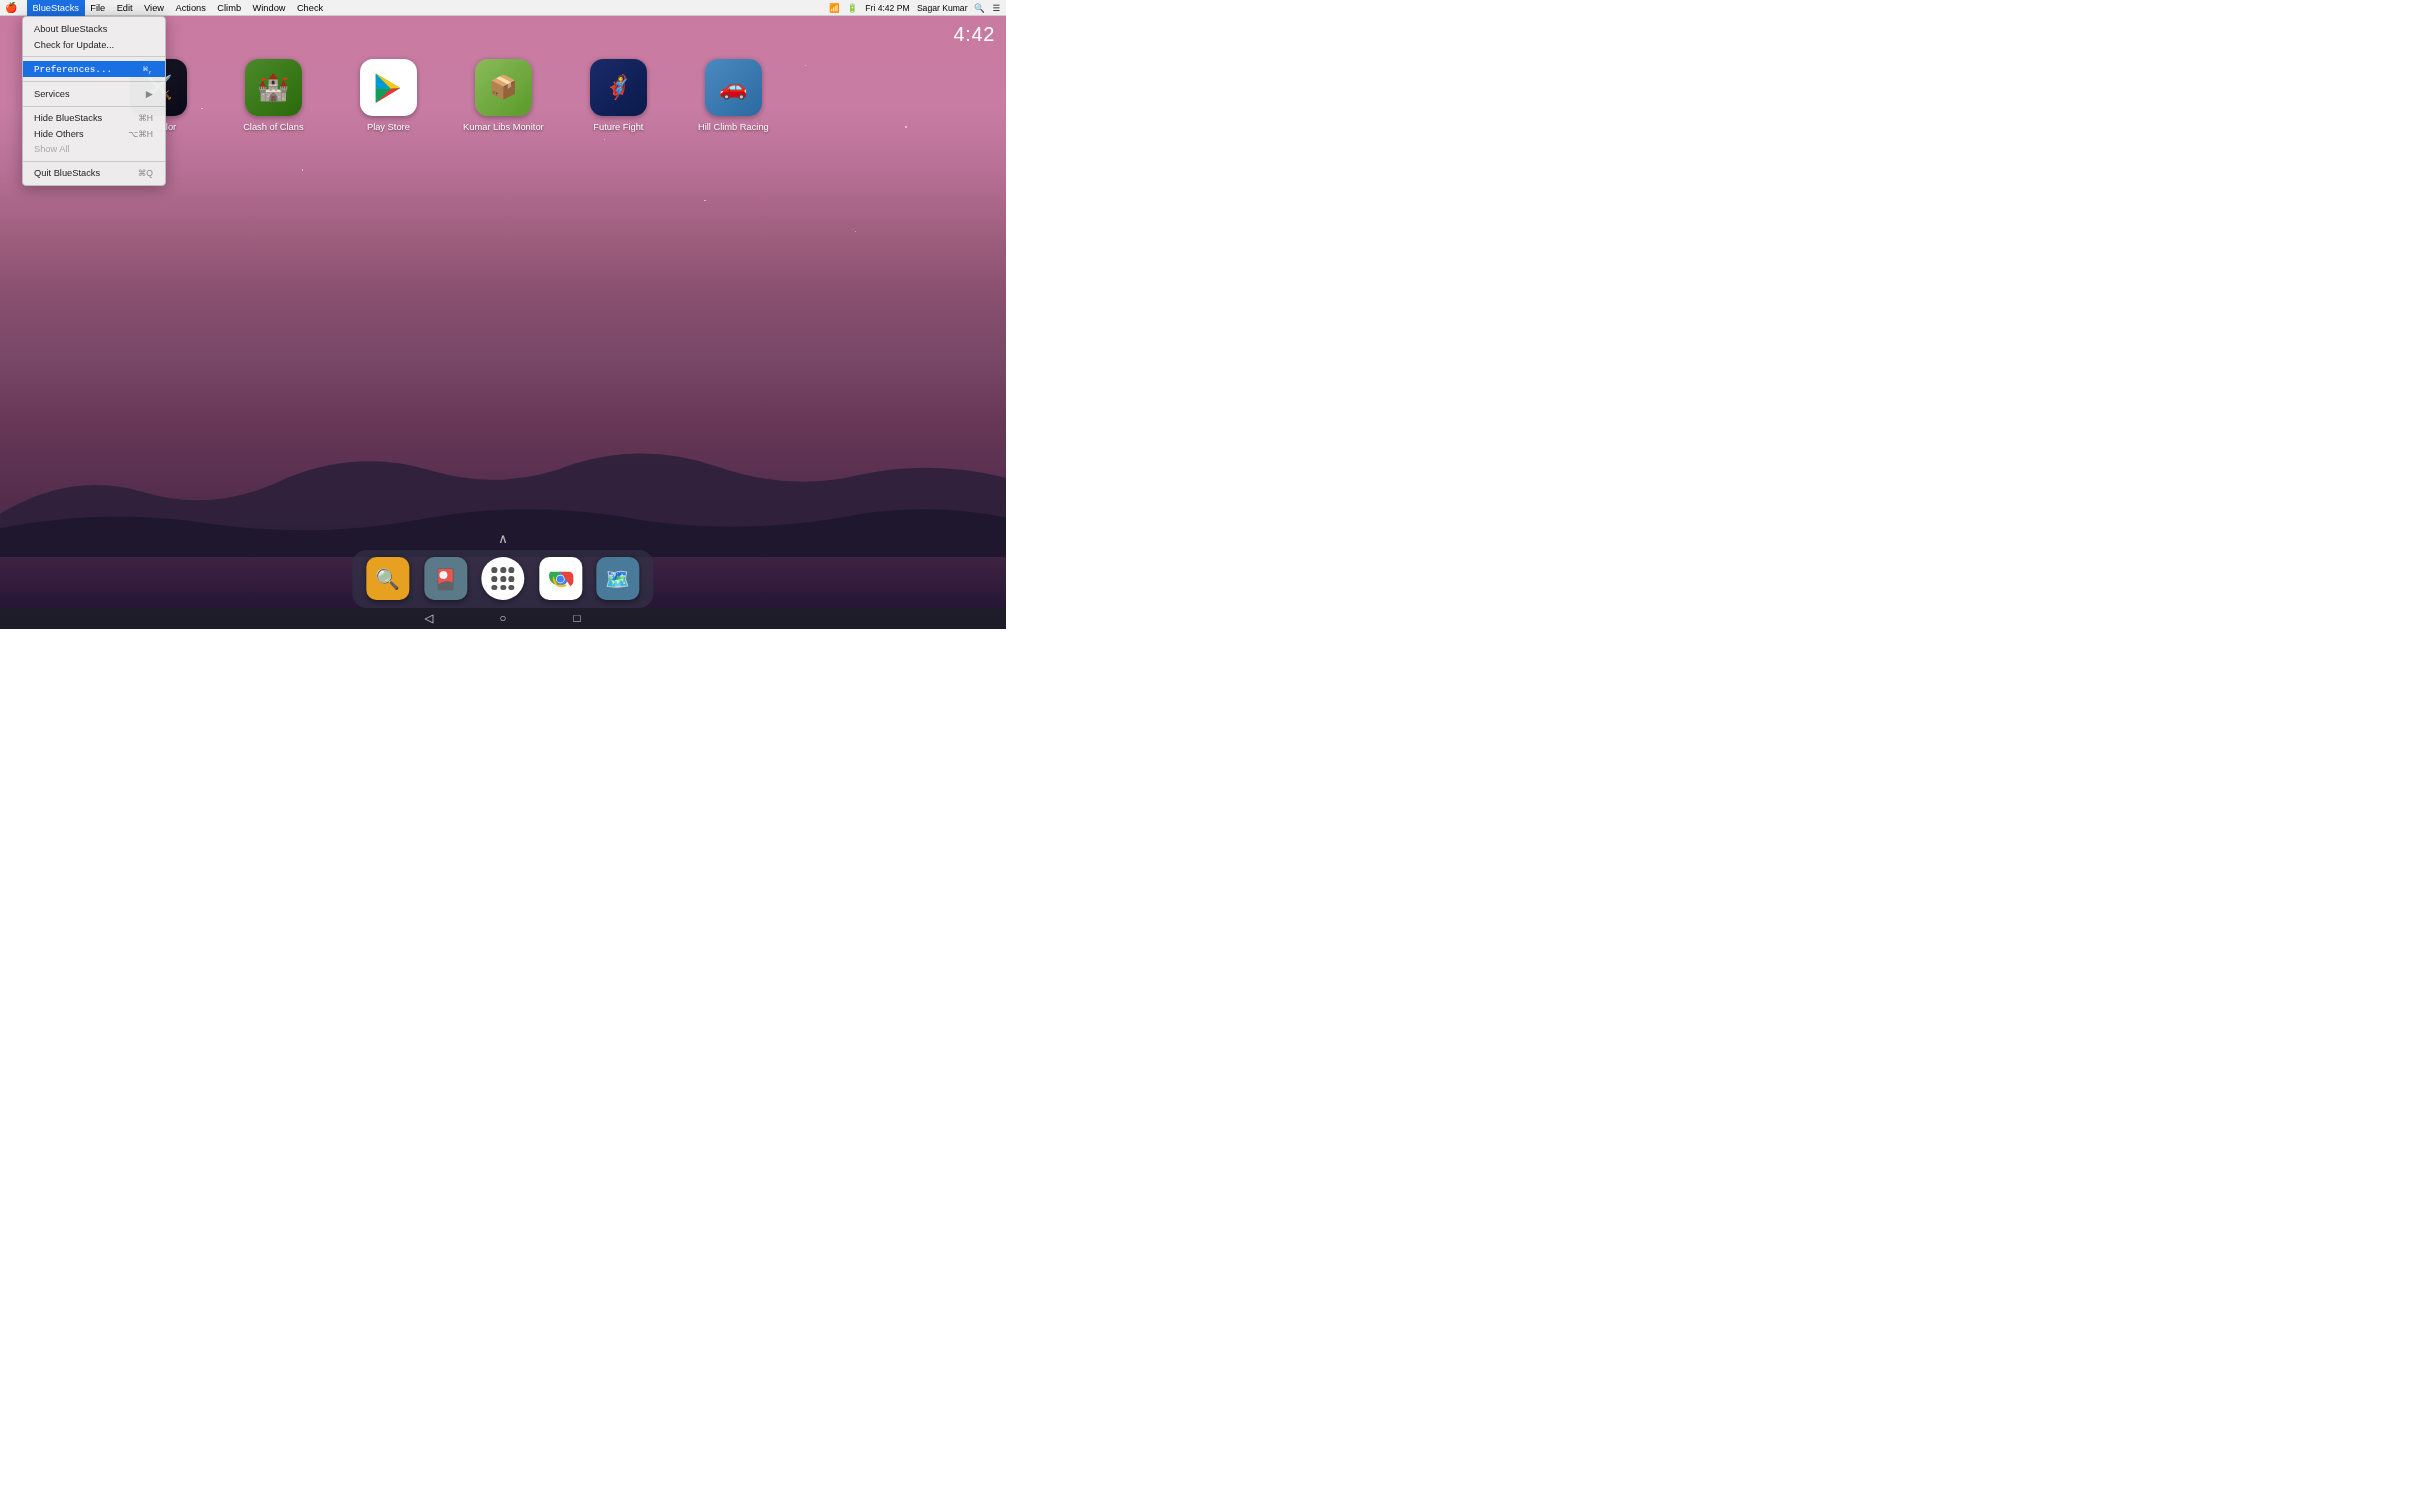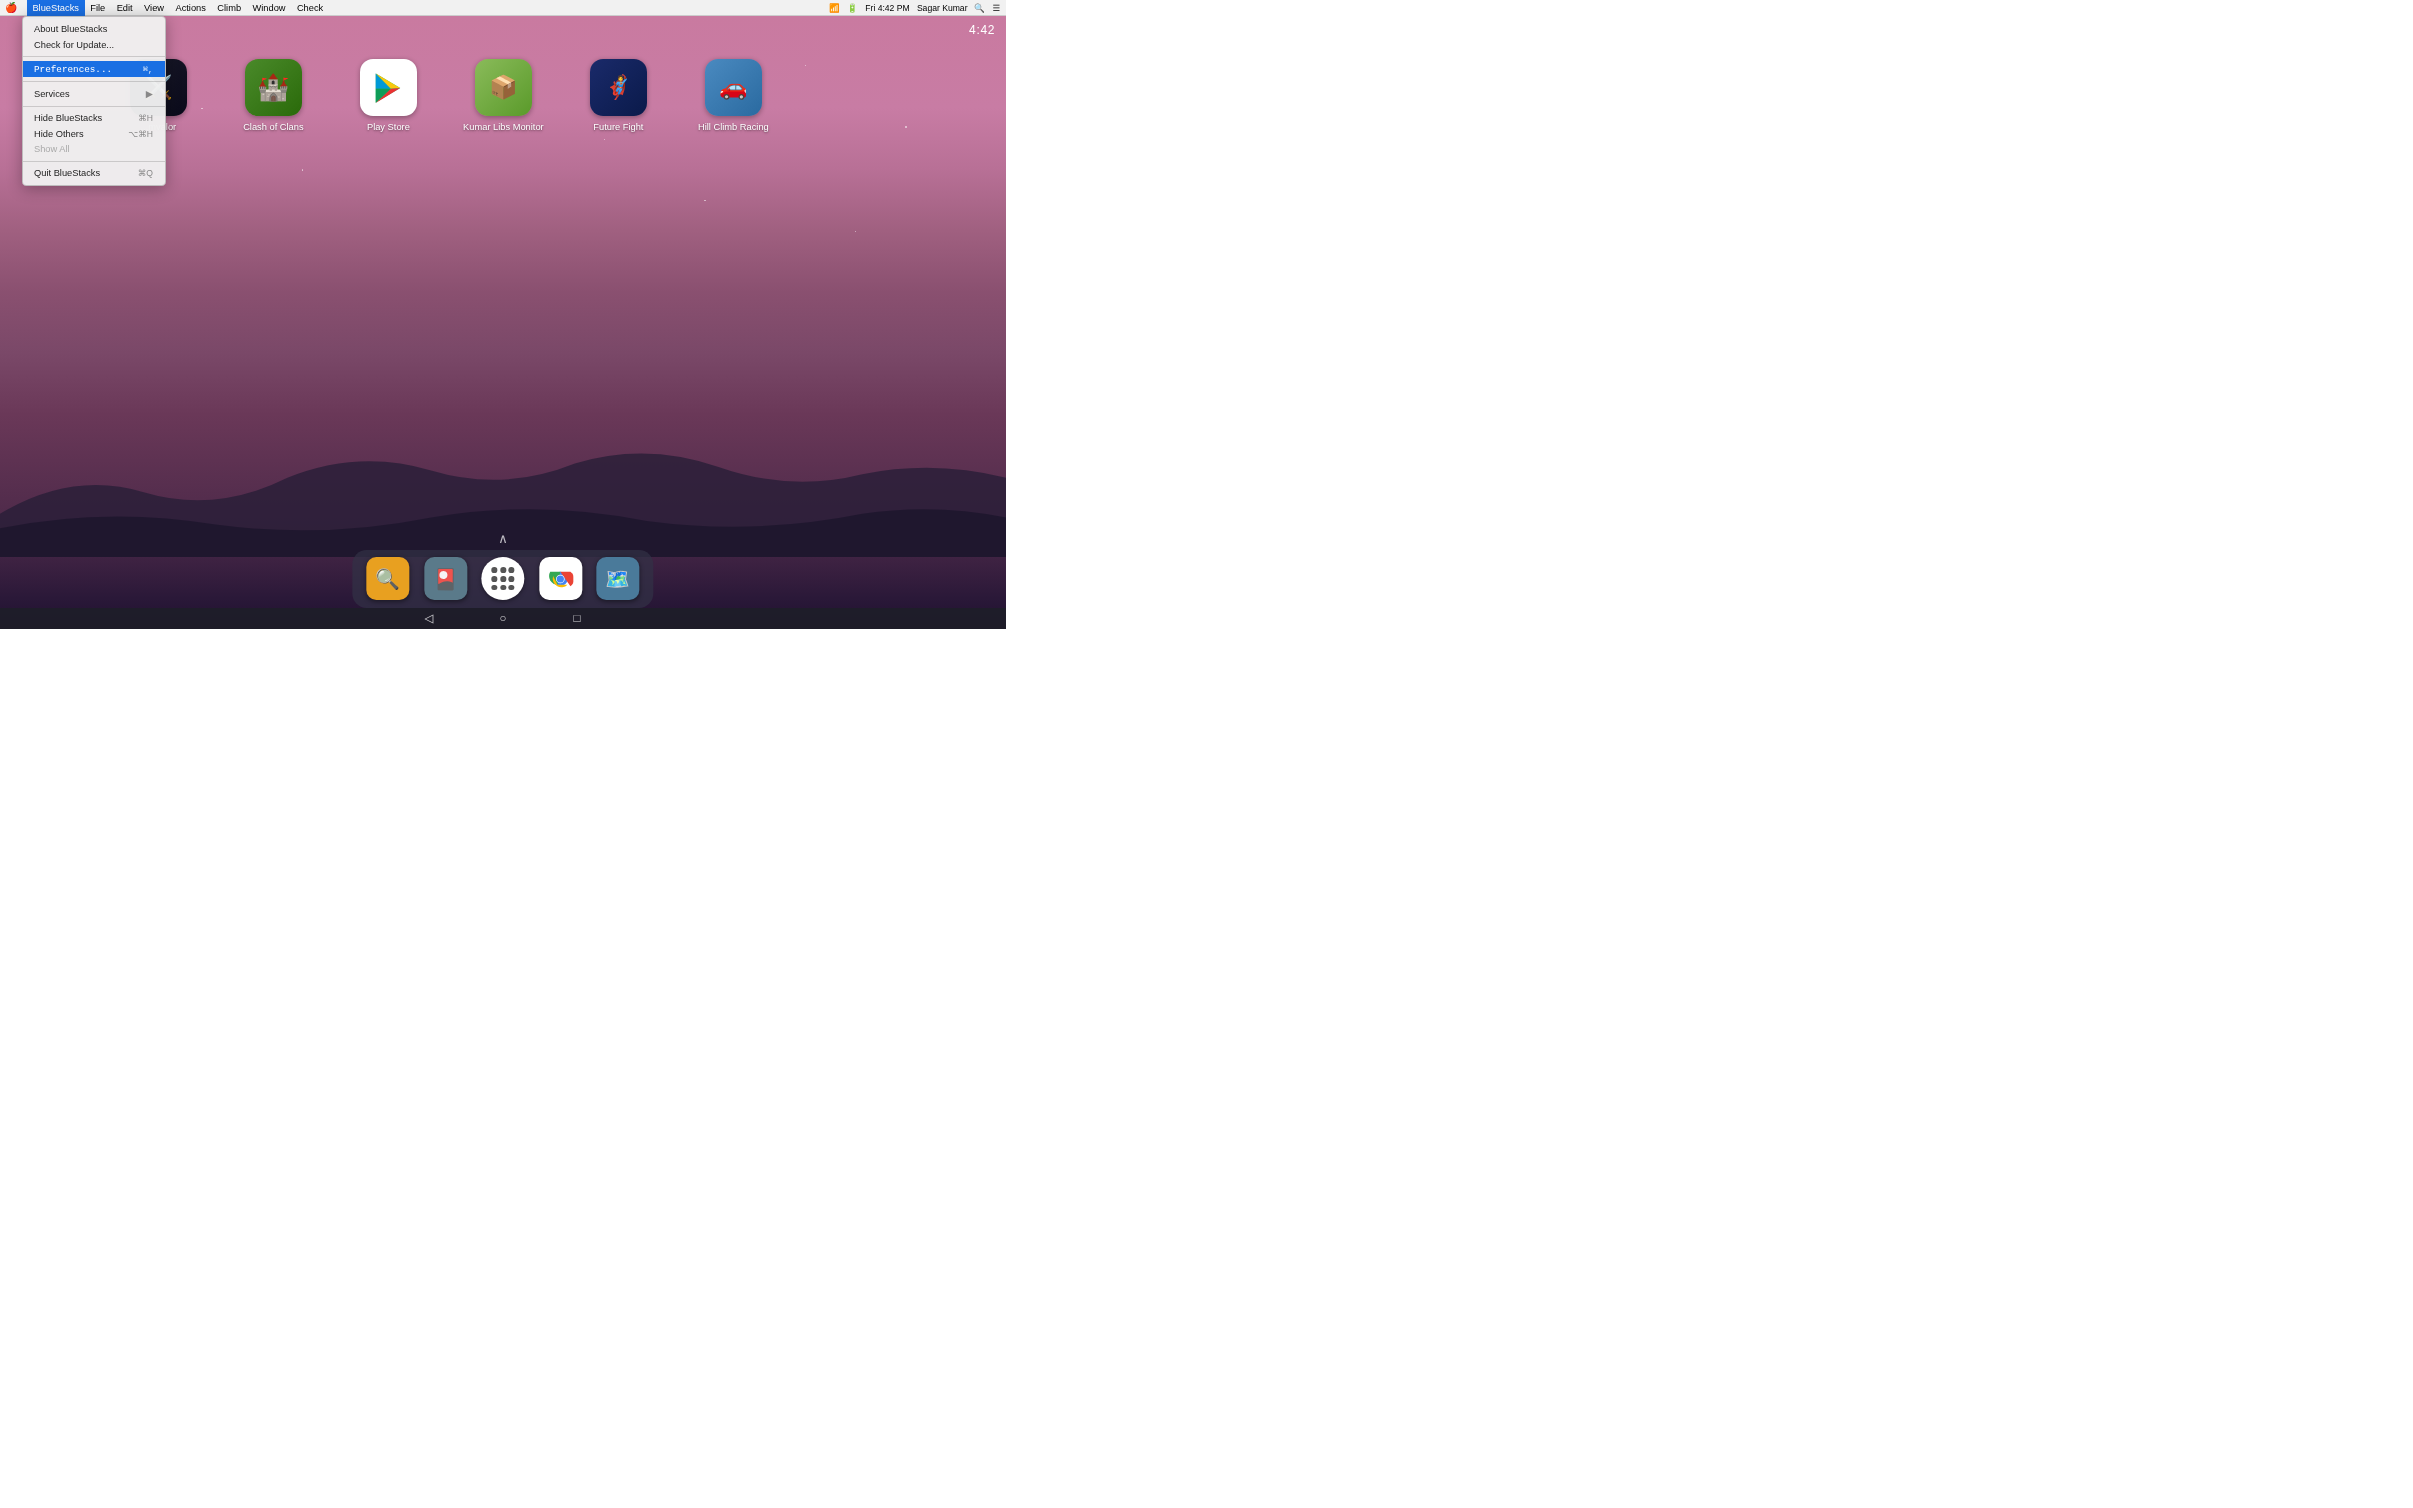--- a/index.html
+++ b/index.html
@@ -92,21 +92,21 @@
       background: rgba(255,255,255,0.6);
       border-radius: 50%;
     }
 
     
     #time-display {
       position: absolute;
       top: 7.2px;
       right: 10.8px;
       color: white;
-      font-size: 12px;
+      font-size: 20px;
       font-weight: 300;
       letter-spacing: 0.7px;
     }
 
     
     #app-grid {
       position: absolute;
       top: 29px;
       left: 108px;
       right: 36px;

